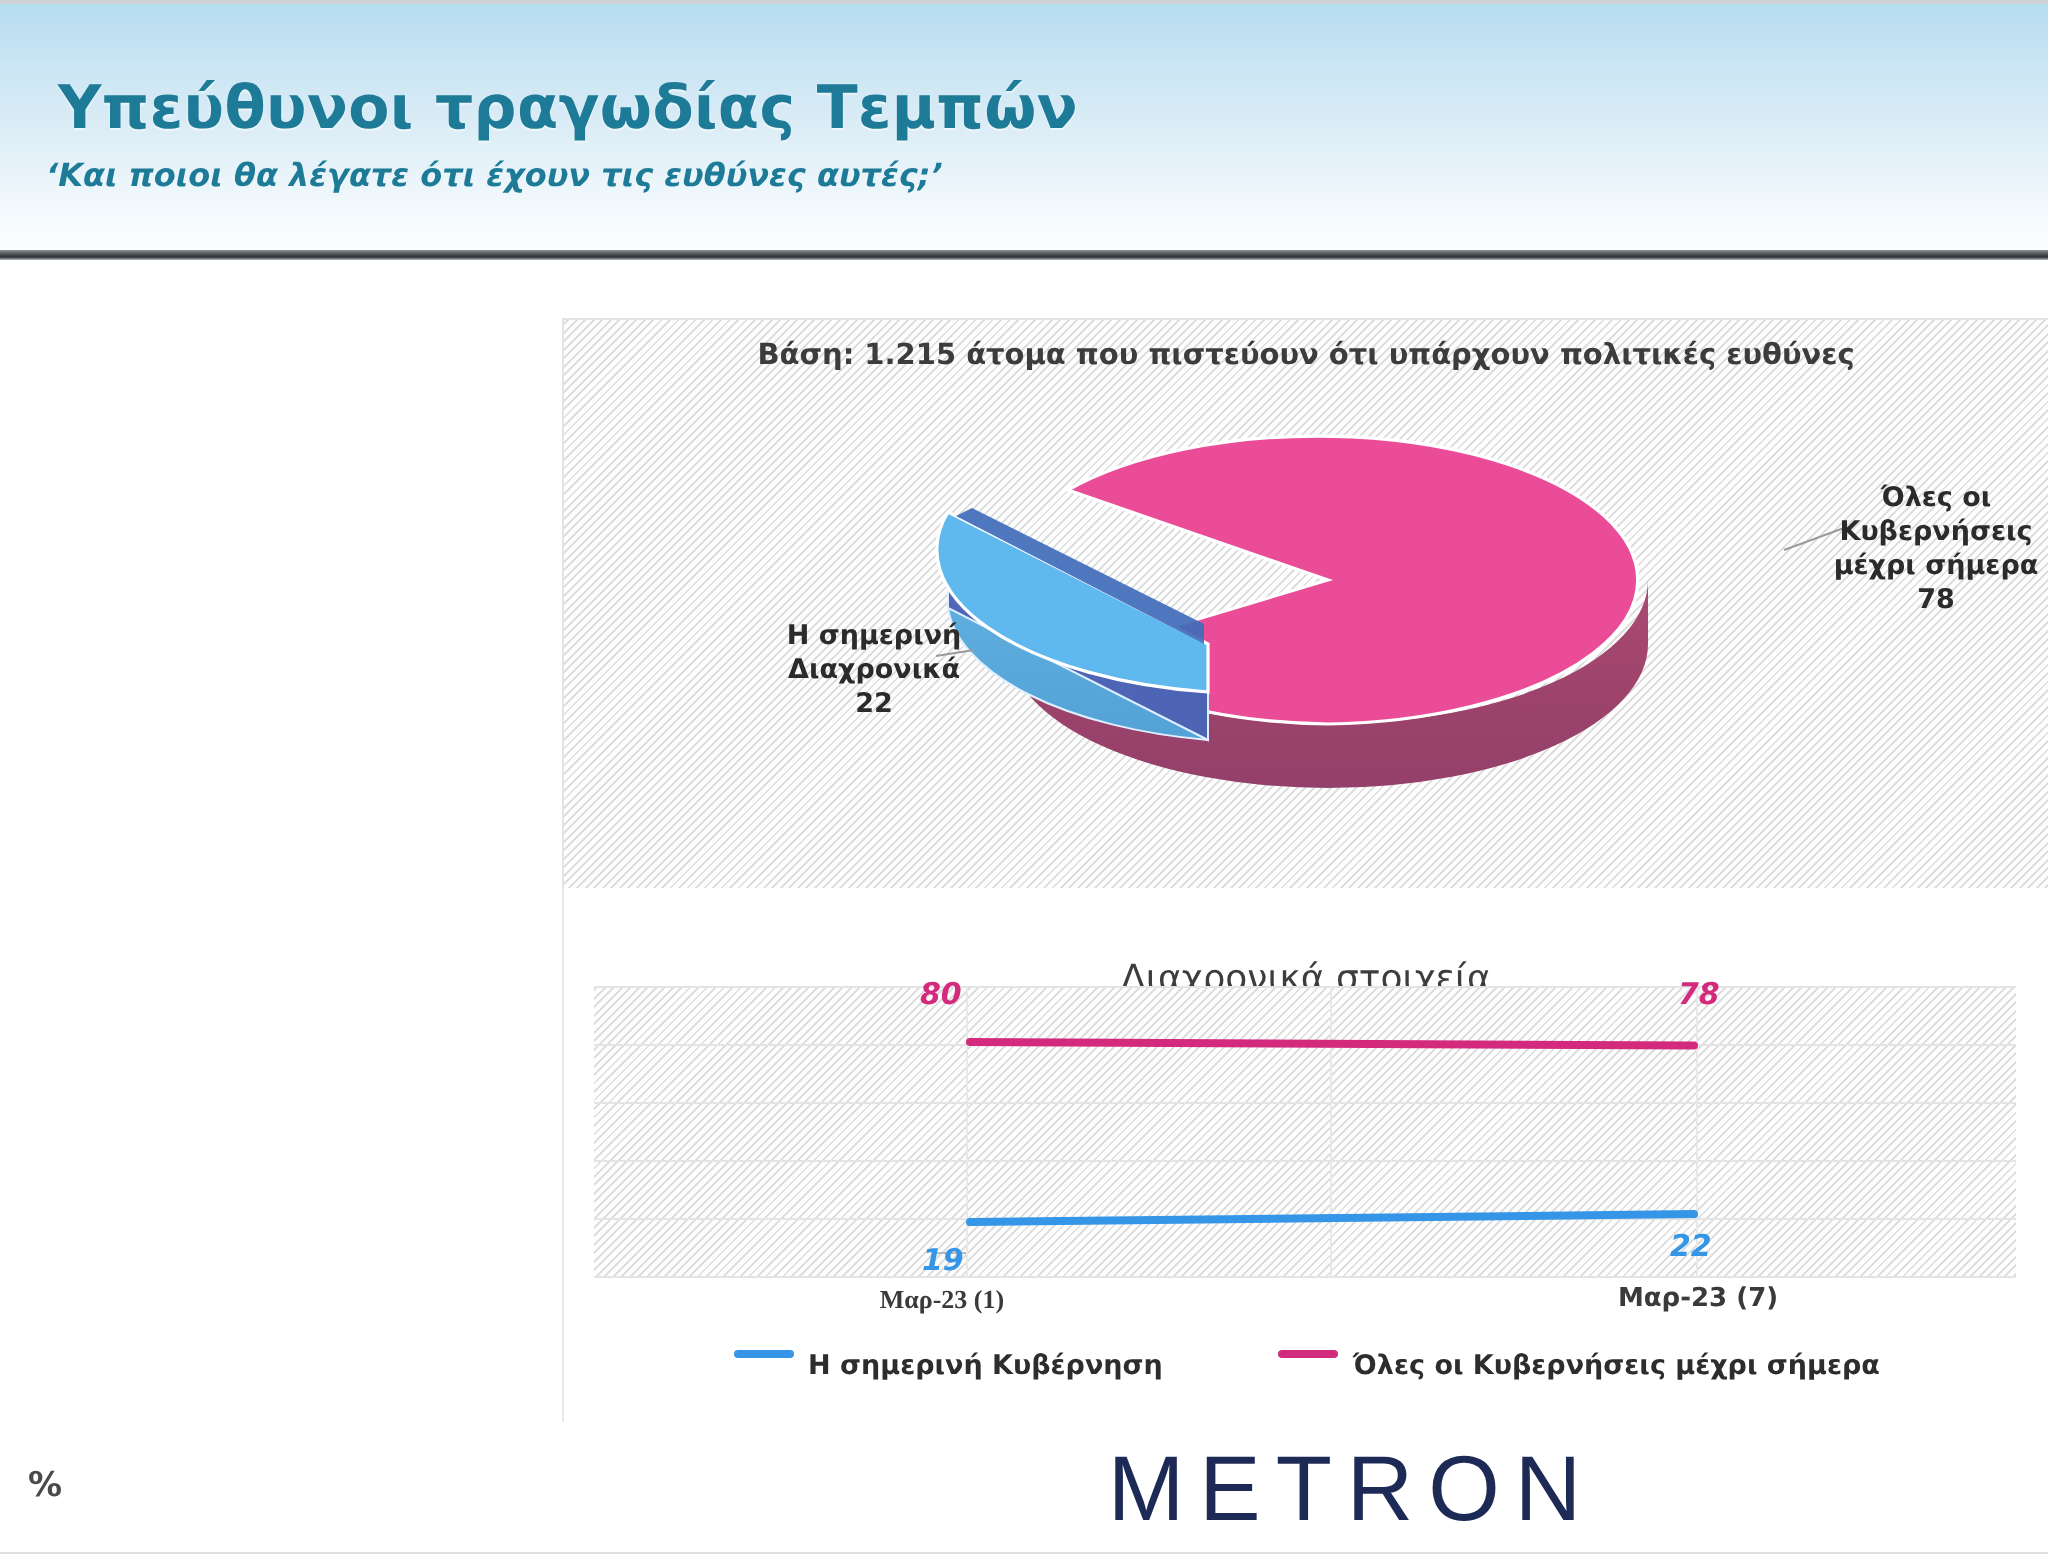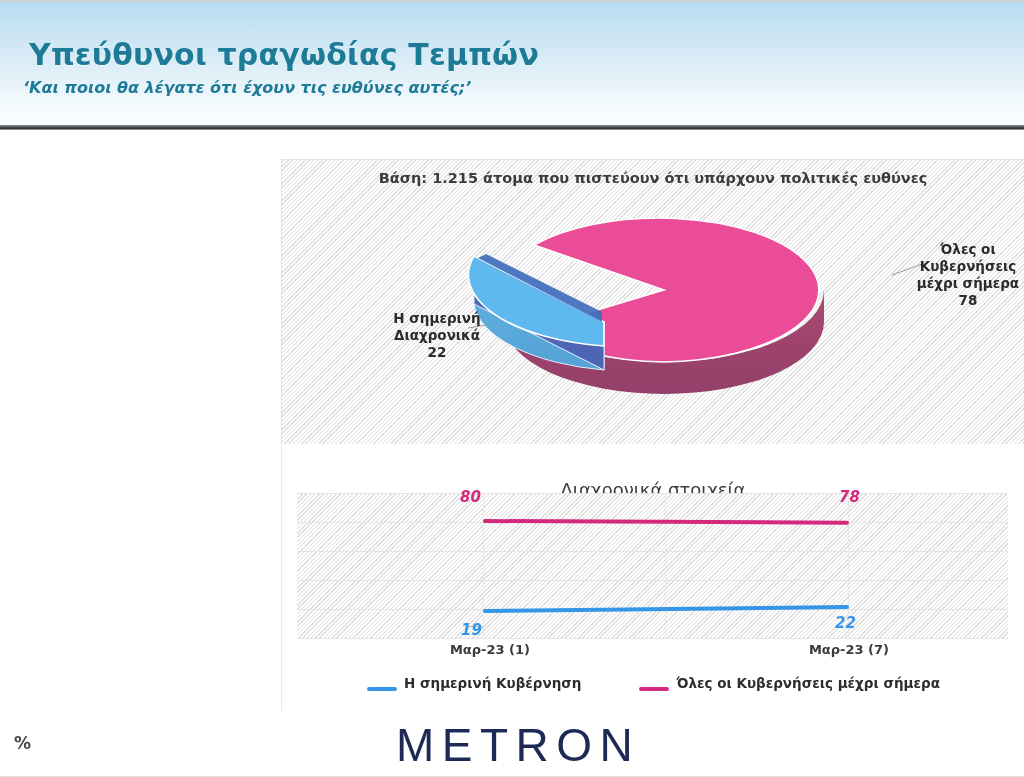--- a/index.html
+++ b/index.html
@@ -96,30 +96,30 @@
 
   .dv{position:absolute;font-size:15px;font-weight:700;font-style:italic;}
 
   #xlabels{position:absolute;left:15px;top:198px;width:711px;height:22px;}
   .xtick{position:absolute;font-size:13px;color:#3a3a3a;font-weight:700;text-align:center;width:140px;}
 
   #legend{
     position:absolute;left:0;top:226px;width:743px;height:26px;
     display:flex;justify-content:center;align-items:center;gap:58px;
   }
-  .leg-item{display:flex;align-items:flex-end;gap:7px;}
+  .leg-item{display:flex;align-items:flex-start;gap:7px;}
   .leg-swatch{width:30px;height:4px;border-radius:2px;display:inline-block;}
   .leg-text{font-size:13.5px;color:#2d2d2d;font-weight:700;}
 
   
   #footer{position:absolute;left:0;top:711px;width:1024px;height:66px;background:#ffffff;z-index:14;}
   #pct{position:absolute;left:14px;top:22px;font-size:17px;color:#4a4a4a;font-weight:700;}
   #logo{
     position:absolute;left:396px;top:6px;width:560px;height:56px;
-    display:flex;align-items:center;justify-content:flex-start;
+    display:flex;align-items:center;justify-content:flex-start;flex-direction:column;
   }
   .logo-word{font-family:"Liberation Sans",sans-serif;font-size:46px;letter-spacing:7.5px;font-weight:300;}
   #logo-metron{color:#1d2a55;}
   #logo-analysis{color:#17776c;}
   #footer-line{position:absolute;left:0;top:65px;width:100%;height:1px;background:#e0e0e0;}
 </style>
 </head>
 <body>
 
 <div id="header">
@@ -223,21 +223,21 @@
 
     <div class="leader" style="left:170px;top:116px;width:16px;height:17px;border-left:none;"></div>
 
     <div class="dv" style="left:163px;top:-5px;color:#d42a7e;">80</div>
     <div class="dv" style="left:542px;top:-5px;color:#d42a7e;">78</div>
     <div class="dv" style="left:164px;top:128px;color:#3596e8;">19</div>
     <div class="dv" style="left:538px;top:121px;color:#3596e8;">22</div>
   </div>
 
   <div id="xlabels">
-    <div class="xtick" style="left:123px;">Μαρ-23 (1)</div>
+    <div class="xtick" style="left:104px;font-family:Liberation Serif, serif;">Μαρ-23 (1)</div>
     <div class="xtick" style="left:482px;">Μαρ-23 (7)</div>
   </div>
 
   <div id="legend">
     <div class="leg-item">
       <span class="leg-swatch" style="background:#3596e8;"></span>
       <span class="leg-text">Η σημερινή Κυβέρνηση</span>
     </div>
     <div class="leg-item">
       <span class="leg-swatch" style="background:#d42a7e;"></span>

